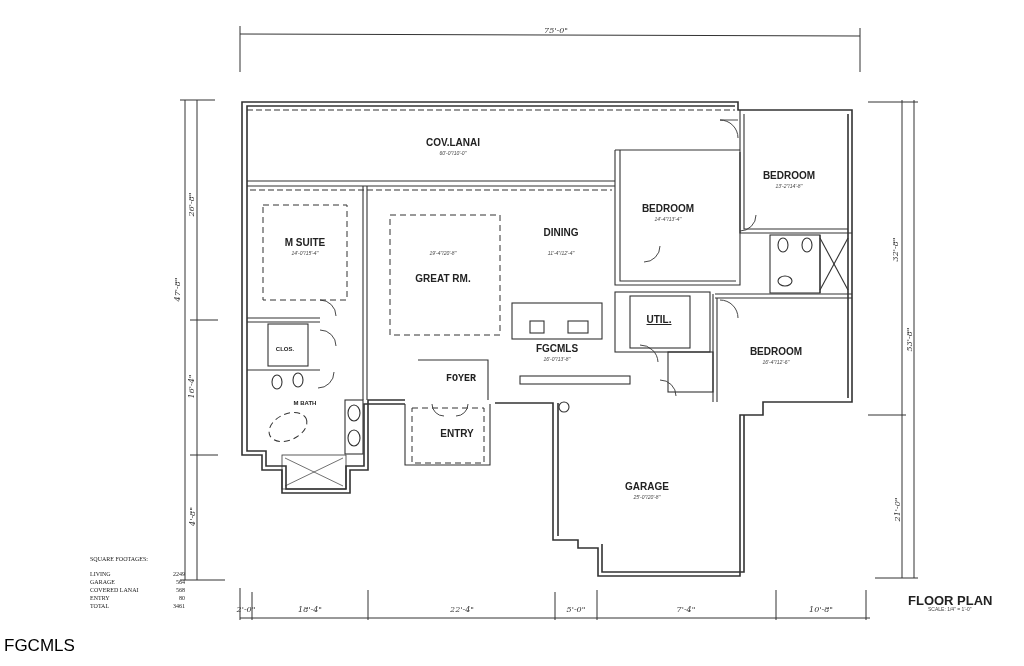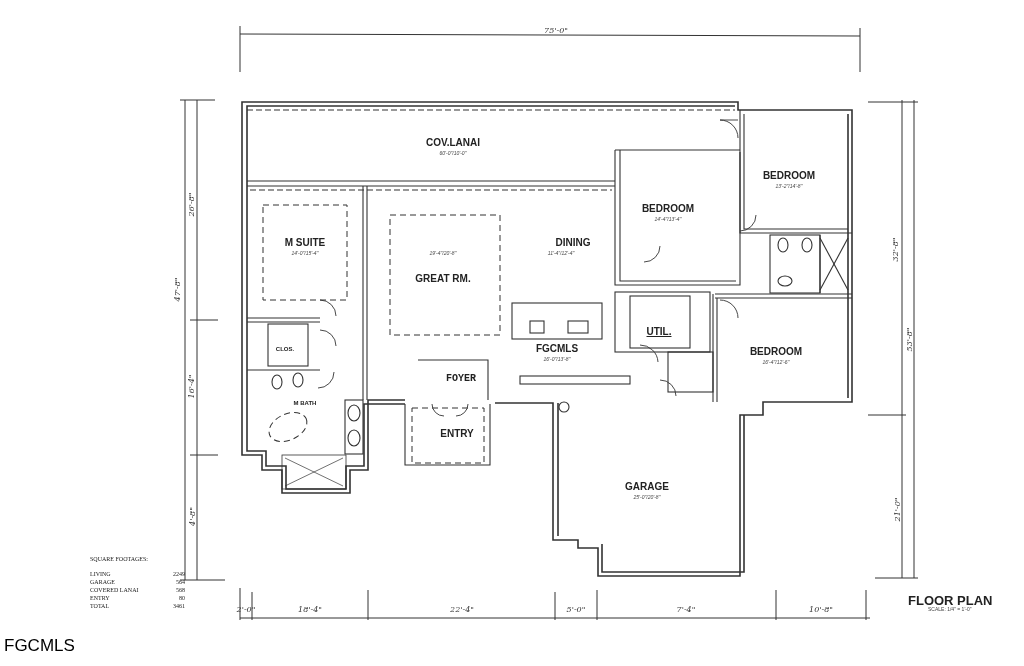--- a/index.html
+++ b/index.html
@@ -179,36 +179,36 @@
 
 <div class="lbl" style="left:453px;top:137px;">COV.LANAI</div>
 <div class="dim" style="left:453px;top:150px;">60'-0"/10'-0"</div>
 
 <div class="lbl" style="left:305px;top:237px;">M SUITE</div>
 <div class="dim" style="left:305px;top:250px;">14'-0"/15'-4"</div>
 
 <div class="lbl" style="left:443px;top:237px;margin-top:36px;">GREAT RM.</div>
 <div class="dim" style="left:443px;top:250px;">19'-4"/20'-8"</div>
 
-<div class="lbl" style="left:561px;top:237px;margin-left:12px;">DINING</div>
+<div class="lbl" style="left:561px;top:227px;">DINING</div>
 <div class="dim" style="left:561px;top:250px;">11'-4"/12'-4"</div>
 
 <div class="lbl" style="left:668px;top:203px;">BEDROOM</div>
 <div class="dim" style="left:668px;top:216px;">14'-4"/13'-4"</div>
 
 <div class="lbl" style="left:789px;top:170px;">BEDROOM</div>
 <div class="dim" style="left:789px;top:183px;">13'-2"/14'-8"</div>
 
 <div class="lbl" style="left:776px;top:346px;">BEDROOM</div>
 <div class="dim" style="left:776px;top:359px;">16'-4"/12'-6"</div>
 
 <div class="lbl" style="left:557px;top:343px;">FGCMLS</div>
 <div class="dim" style="left:557px;top:356px;">16'-0"/13'-8"</div>
 
-<div class="lbl" style="left:659px;top:326px;text-decoration:underline;">UTIL.</div>
+<div class="lbl" style="left:659px;top:314px;text-decoration:underline;">UTIL.</div>
 <div class="lbl" style="left:285px;top:346px;font-size:6px;">CLOS.</div>
 <div class="lbl" style="left:305px;top:400px;font-size:6px;">M BATH</div>
 <div class="lbl" style="left:461px;top:373px;font-family:Liberation Mono, monospace;">FOYER</div>
 <div class="lbl" style="left:457px;top:428px;">ENTRY</div>
 
 <div class="lbl" style="left:647px;top:481px;">GARAGE</div>
 <div class="dim" style="left:647px;top:494px;">25'-0"/20'-8"</div>
 
 <div class="sqft">
   <div class="title">SQUARE FOOTAGES:</div>

